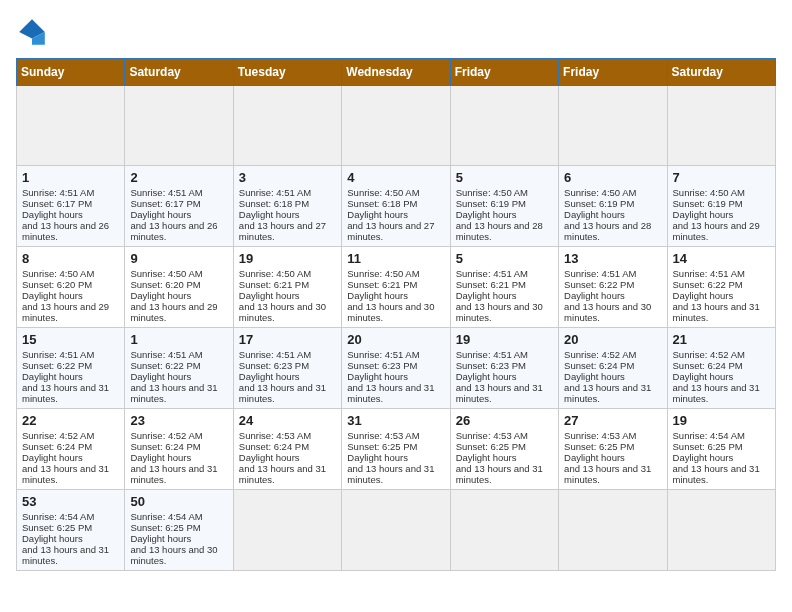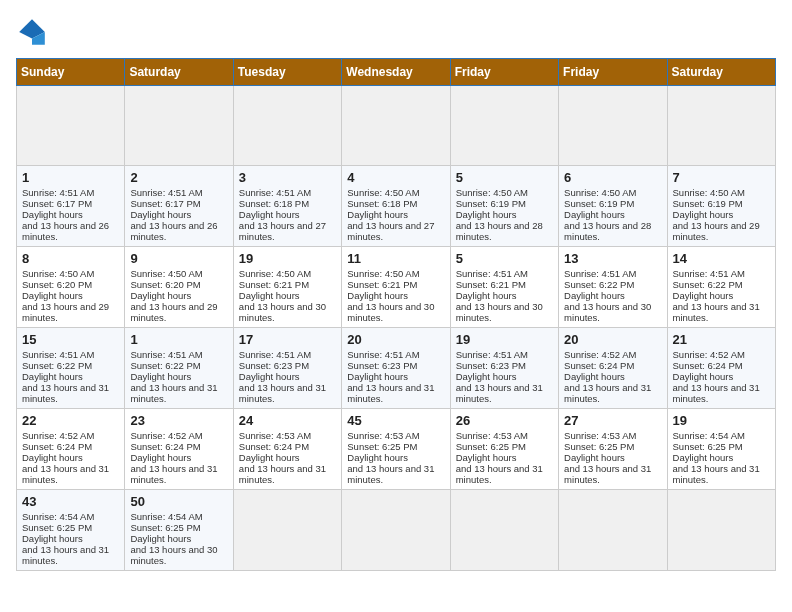--- a/index.html
+++ b/index.html
@@ -162,27 +162,27 @@
         <td><span class="day-num">17</span><span>Sunrise: 4:51 AM<br>Sunset: 6:23 PM<br>Daylight hours<br>and 13 hours and 31 minutes.</span></td>
         <td><span class="day-num">20</span><span>Sunrise: 4:51 AM<br>Sunset: 6:23 PM<br>Daylight hours<br>and 13 hours and 31 minutes.</span></td>
         <td><span class="day-num">19</span><span>Sunrise: 4:51 AM<br>Sunset: 6:23 PM<br>Daylight hours<br>and 13 hours and 31 minutes.</span></td>
         <td><span class="day-num">20</span><span>Sunrise: 4:52 AM<br>Sunset: 6:24 PM<br>Daylight hours<br>and 13 hours and 31 minutes.</span></td>
         <td><span class="day-num">21</span><span>Sunrise: 4:52 AM<br>Sunset: 6:24 PM<br>Daylight hours<br>and 13 hours and 31 minutes.</span></td>
       </tr>
       <tr>
         <td><span class="day-num">22</span><span>Sunrise: 4:52 AM<br>Sunset: 6:24 PM<br>Daylight hours<br>and 13 hours and 31 minutes.</span></td>
         <td><span class="day-num">23</span><span>Sunrise: 4:52 AM<br>Sunset: 6:24 PM<br>Daylight hours<br>and 13 hours and 31 minutes.</span></td>
         <td><span class="day-num">24</span><span>Sunrise: 4:53 AM<br>Sunset: 6:24 PM<br>Daylight hours<br>and 13 hours and 31 minutes.</span></td>
-        <td><span class="day-num">45</span><span>Sunrise: 4:53 AM<br>Sunset: 6:25 PM<br>Daylight hours<br>and 13 hours and 31 minutes.</span></td>
+        <td><span class="day-num">31</span><span>Sunrise: 4:53 AM<br>Sunset: 6:25 PM<br>Daylight hours<br>and 13 hours and 31 minutes.</span></td>
         <td><span class="day-num">26</span><span>Sunrise: 4:53 AM<br>Sunset: 6:25 PM<br>Daylight hours<br>and 13 hours and 31 minutes.</span></td>
         <td><span class="day-num">27</span><span>Sunrise: 4:53 AM<br>Sunset: 6:25 PM<br>Daylight hours<br>and 13 hours and 31 minutes.</span></td>
         <td><span class="day-num">19</span><span>Sunrise: 4:54 AM<br>Sunset: 6:25 PM<br>Daylight hours<br>and 13 hours and 31 minutes.</span></td>
       </tr>
       <tr>
-        <td><span class="day-num">43</span><span>Sunrise: 4:54 AM<br>Sunset: 6:25 PM<br>Daylight hours<br>and 13 hours and 31 minutes.</span></td>
+        <td><span class="day-num">53</span><span>Sunrise: 4:54 AM<br>Sunset: 6:25 PM<br>Daylight hours<br>and 13 hours and 31 minutes.</span></td>
         <td><span class="day-num">50</span><span>Sunrise: 4:54 AM<br>Sunset: 6:25 PM<br>Daylight hours<br>and 13 hours and 30 minutes.</span></td>
         <td class="empty-cell"></td>
         <td class="empty-cell"></td>
         <td class="empty-cell"></td>
         <td class="empty-cell"></td>
         <td class="empty-cell"></td>
       </tr>
     </tbody>
 </table>
 

